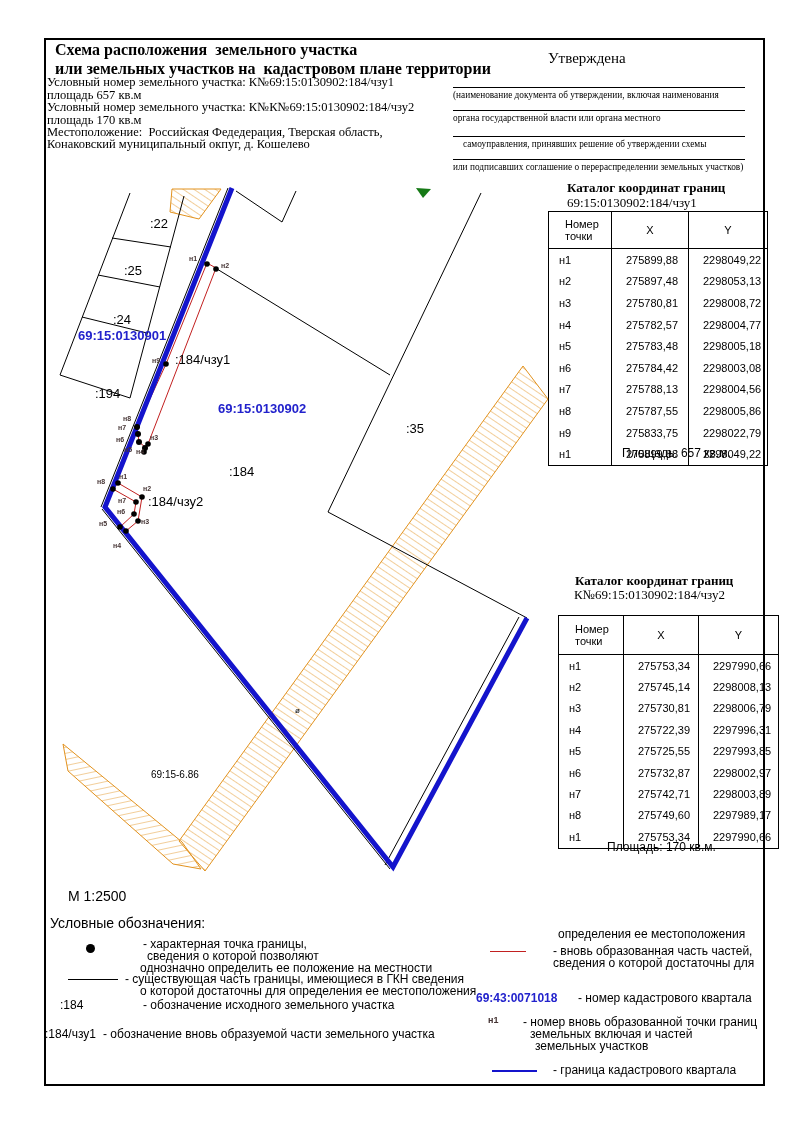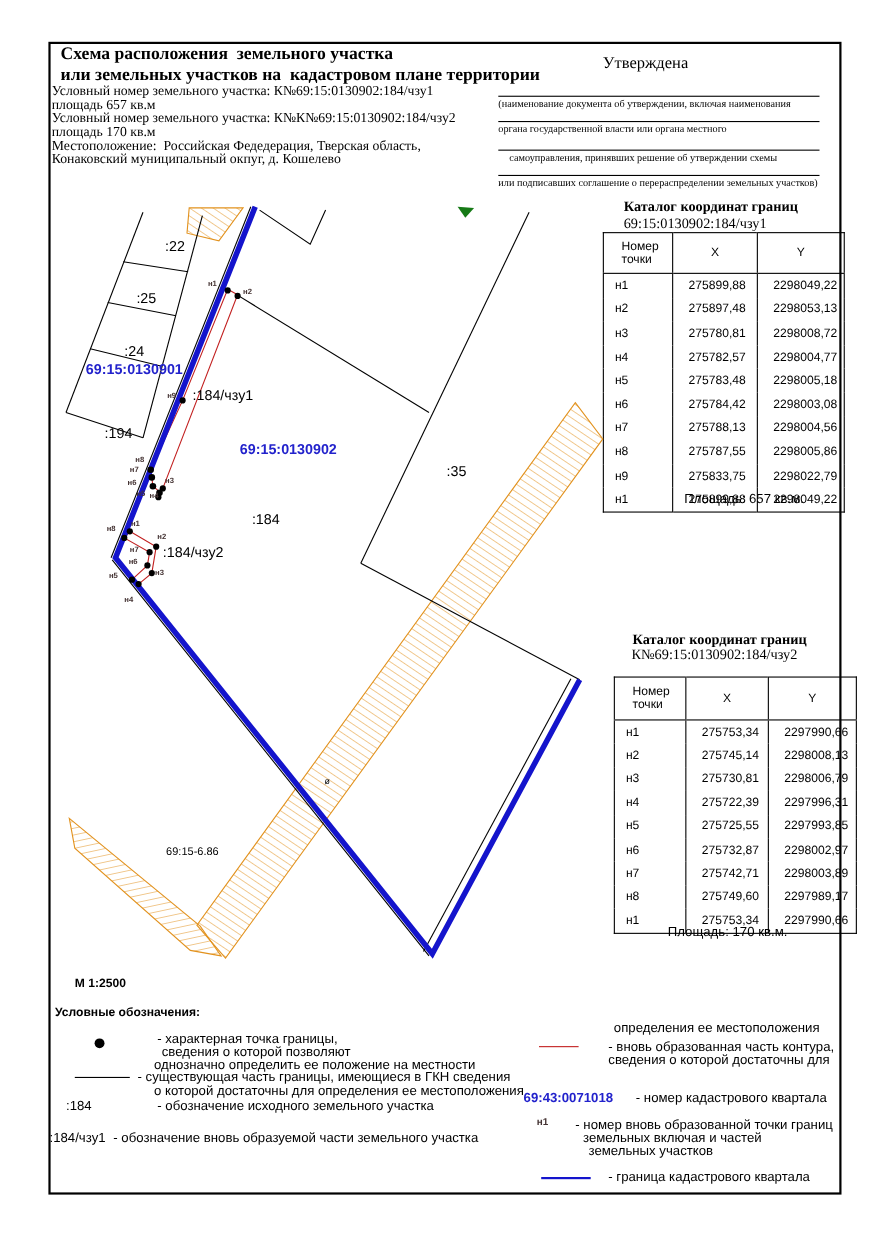--- a/index.html
+++ b/index.html
@@ -36,21 +36,21 @@
   #table2 table{width:196px;}
   #table2 th{height:36px;}
   #table2 td{height:19.4px;}
   .area-note{font-family:"Liberation Sans", sans-serif;font-size:12px;white-space:nowrap;}
   
   .map-label{position:absolute;font-family:"Liberation Sans", sans-serif;white-space:nowrap;}
   .point-label{position:absolute;font-family:"Liberation Sans", sans-serif;font-size:7px;
       font-weight:bold;color:#433;white-space:nowrap;}
   
   .leg{font-family:"Liberation Sans", sans-serif;font-size:12px;white-space:pre;line-height:12.3px;}
-  .leg-bold{font-family:"Liberation Sans", sans-serif;font-weight:bold;font-size:11px;white-space:nowrap;}
+  .leg-bold{font-family:"Liberation Sans", sans-serif;font-weight:normal;font-size:14px;white-space:nowrap;}
   .swatch-line{height:0;border-top:1.5px solid #000;}
   .dot{width:9px;height:9px;border-radius:50%;background:#000;}
 </style>
 </head>
 <body>
 
 <div id="frame" class="abs"></div>
 
 <div id="title1" class="abs serif">Схема расположения  земельного участка</div>
 <div id="title2" class="abs serif">или земельных участков на  кадастровом плане территории</div>
@@ -319,21 +319,21 @@
 <div class="abs leg" style="left:125px;top:973px;">- существующая часть границы, имеющиеся в ГКН сведения</div>
 <div class="abs leg" style="left:140px;top:985px;">о которой достаточны для определения ее местоположения</div>
 
 <div class="abs leg" style="left:60px;top:999px;">:184</div>
 <div class="abs leg" style="left:143px;top:999px;">- обозначение исходного земельного участка</div>
 
 <div class="abs leg" style="left:45px;top:1028px;">:184/чзу1</div>
 <div class="abs leg" style="left:103px;top:1028px;">- обозначение вновь образуемой части земельного участка</div>
 
 <div class="abs swatch-line" style="left:490px;top:951px;width:36px;border-top-color:#c22020;"></div>
-<div class="abs leg" style="left:553px;top:945px;">- вновь образованная часть контура,</div>
+<div class="abs leg" style="left:553px;top:945px;">- вновь образованная часть частей,</div>
 <div class="abs leg" style="left:553px;top:957px;">сведения о которой достаточны для</div>
 <div class="abs leg" style="left:558px;top:928px;">определения ее местоположения</div>
 
 <div class="abs leg" style="left:476px;top:992px;font-weight:bold;color:#2222cc;">69:43:0071018</div>
 <div class="abs leg" style="left:578px;top:992px;">- номер кадастрового квартала</div>
 
 <div class="abs leg" style="left:488px;top:1014px;font-size:9px;font-weight:bold;color:#433;">н1</div>
 <div class="abs leg" style="left:523px;top:1016px;">- номер вновь образованной точки границ</div>
 <div class="abs leg" style="left:530px;top:1028px;">земельных включая и частей</div>
 <div class="abs leg" style="left:535px;top:1040px;">земельных участков</div>

